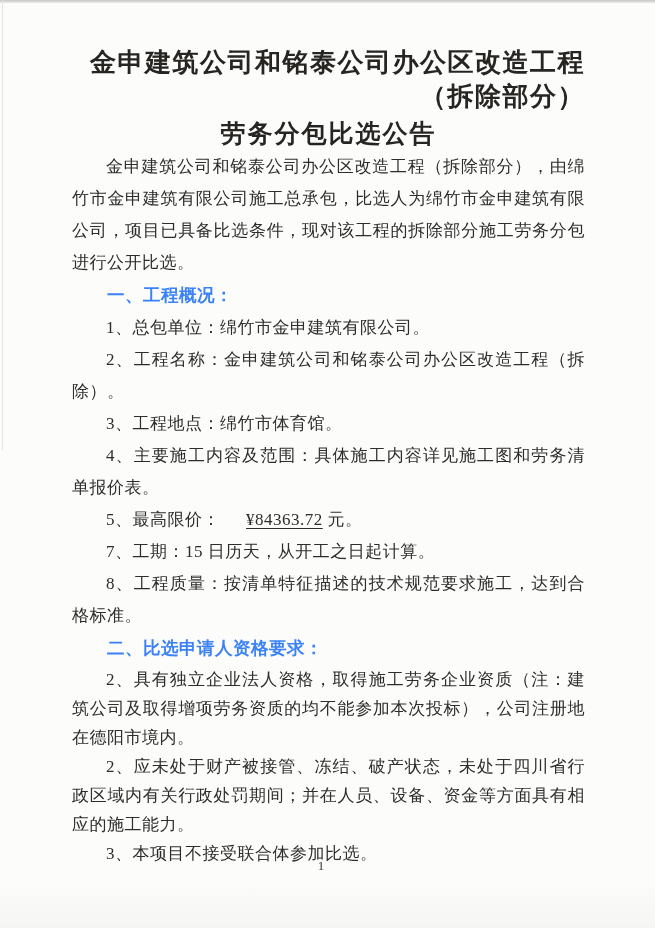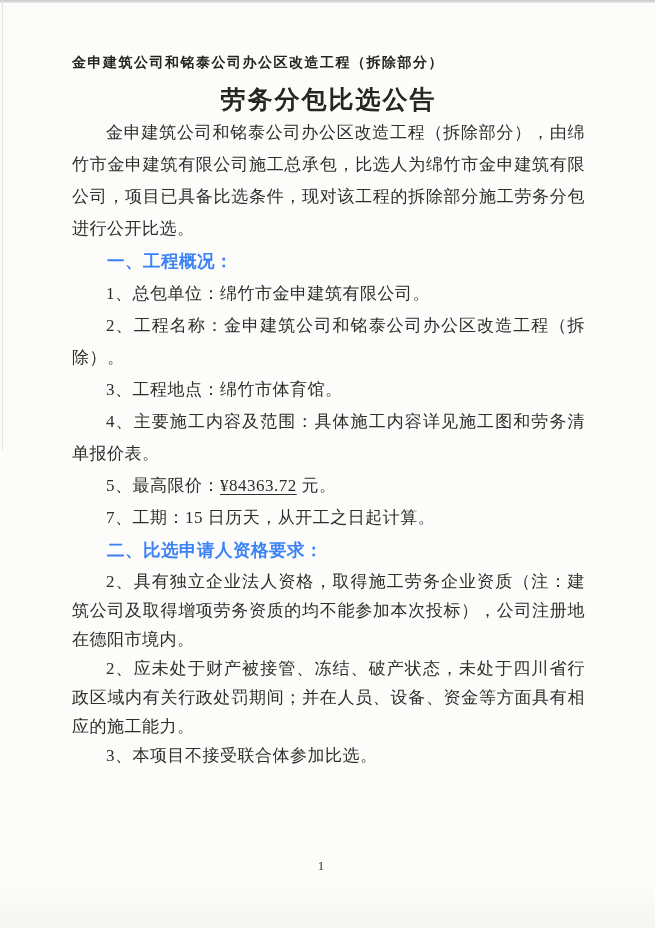--- a/index.html
+++ b/index.html
@@ -25,23 +25,23 @@
   }
   .scan-bottom-wash {
     position: absolute; bottom: 0; left: 0; right: 0; height: 46px;
     background: linear-gradient(to bottom, rgba(0,0,0,0), rgba(120,118,110,0.05));
   }
   .content {
     position: relative;
     padding: 46px 70px 0 72px;
   }
   .doc-title {
-    font-size: 14px;
+    font-size: 26px;
     font-weight: bold;
-    text-align: left;
+    text-align: right;
     line-height: 34px;
     letter-spacing: 1.5px;
     margin: 0;
     color: #262522;
   }
   .doc-subtitle {
     font-size: 25px;
     font-weight: bold;
     text-align: center;
     line-height: 34px;
@@ -65,20 +65,21 @@
     letter-spacing: 0.5px;
     margin: 0;
     color: #3b82f6;
   }
   .intro { margin-top: 12px; }
   .sec2 p.body-par { line-height: 29px; }
   .sec2-heading { margin-top: 4px; }
   .u {
     text-decoration: underline;
     text-underline-offset: 3px;
+    margin-left: 26px;
   }
   .page-number {
     position: absolute;
     top: 858px;
     left: 0;
     width: 642px;
     text-align: center;
     font-size: 13px;
     color: #393835;
     letter-spacing: 0;
@@ -99,20 +100,21 @@
     <p class="body-par intro">金申建筑公司和铭泰公司办公区改造工程（拆除部分），由绵竹市金申建筑有限公司施工总承包，比选人为绵竹市金申建筑有限公司，项目已具备比选条件，现对该工程的拆除部分施工劳务分包进行公开比选。</p>
 
     <div class="sec1">
       <p class="heading-par">一、工程概况：</p>
       <p class="body-par">1、总包单位：绵竹市金申建筑有限公司。</p>
       <p class="body-par">2、工程名称：金申建筑公司和铭泰公司办公区改造工程（拆除）。</p>
       <p class="body-par">3、工程地点：绵竹市体育馆。</p>
       <p class="body-par">4、主要施工内容及范围：具体施工内容详见施工图和劳务清单报价表。</p>
       <p class="body-par"><span>5、最高限价：</span><span class="u">¥84363.72</span><span> 元。</span></p>
       <p class="body-par">7、工期：15 日历天，从开工之日起计算。</p>
+      <p class="body-par">8、工程质量：按清单特征描述的技术规范要求施工，达到合格标准。</p>
     </div>
 
     <div class="sec2">
       <p class="heading-par sec2-heading">二、比选申请人资格要求：</p>
       <p class="body-par">2、具有独立企业法人资格，取得施工劳务企业资质（注：建筑公司及取得增项劳务资质的均不能参加本次投标），公司注册地在德阳市境内。</p>
       <p class="body-par">2、应未处于财产被接管、冻结、破产状态，未处于四川省行政区域内有关行政处罚期间；并在人员、设备、资金等方面具有相应的施工能力。</p>
       <p class="body-par">3、本项目不接受联合体参加比选。</p>
     </div>
   </div>
 

